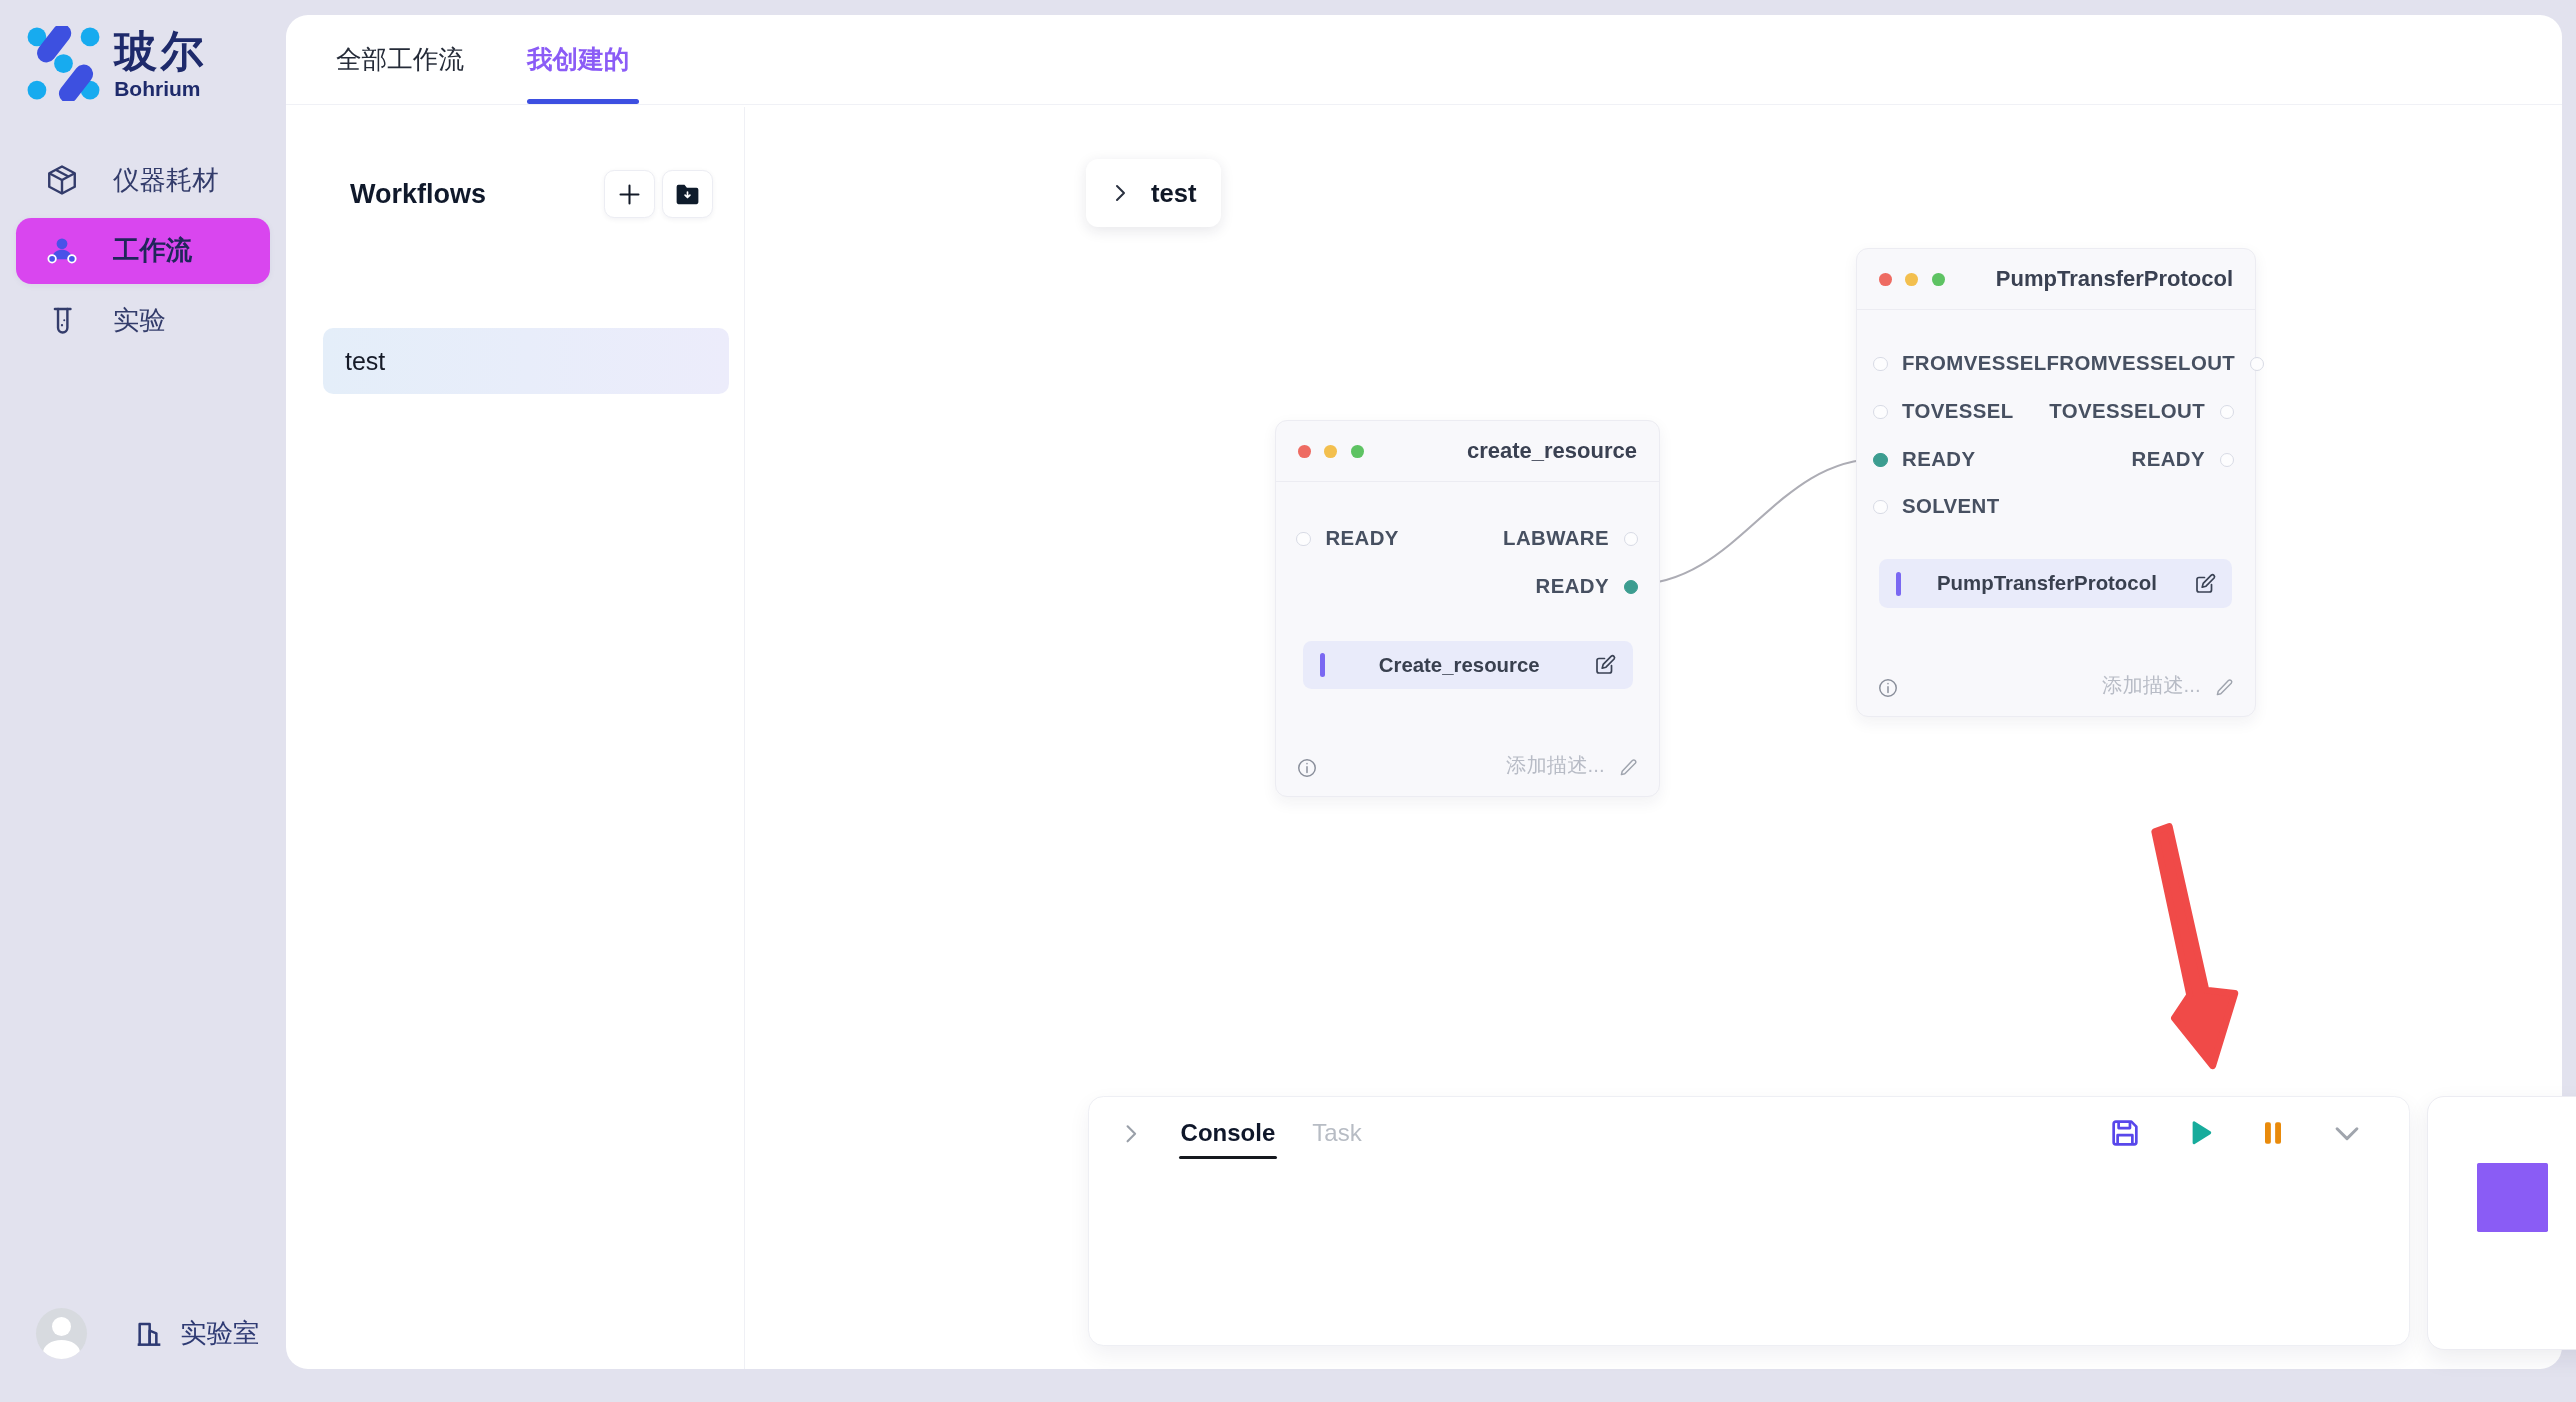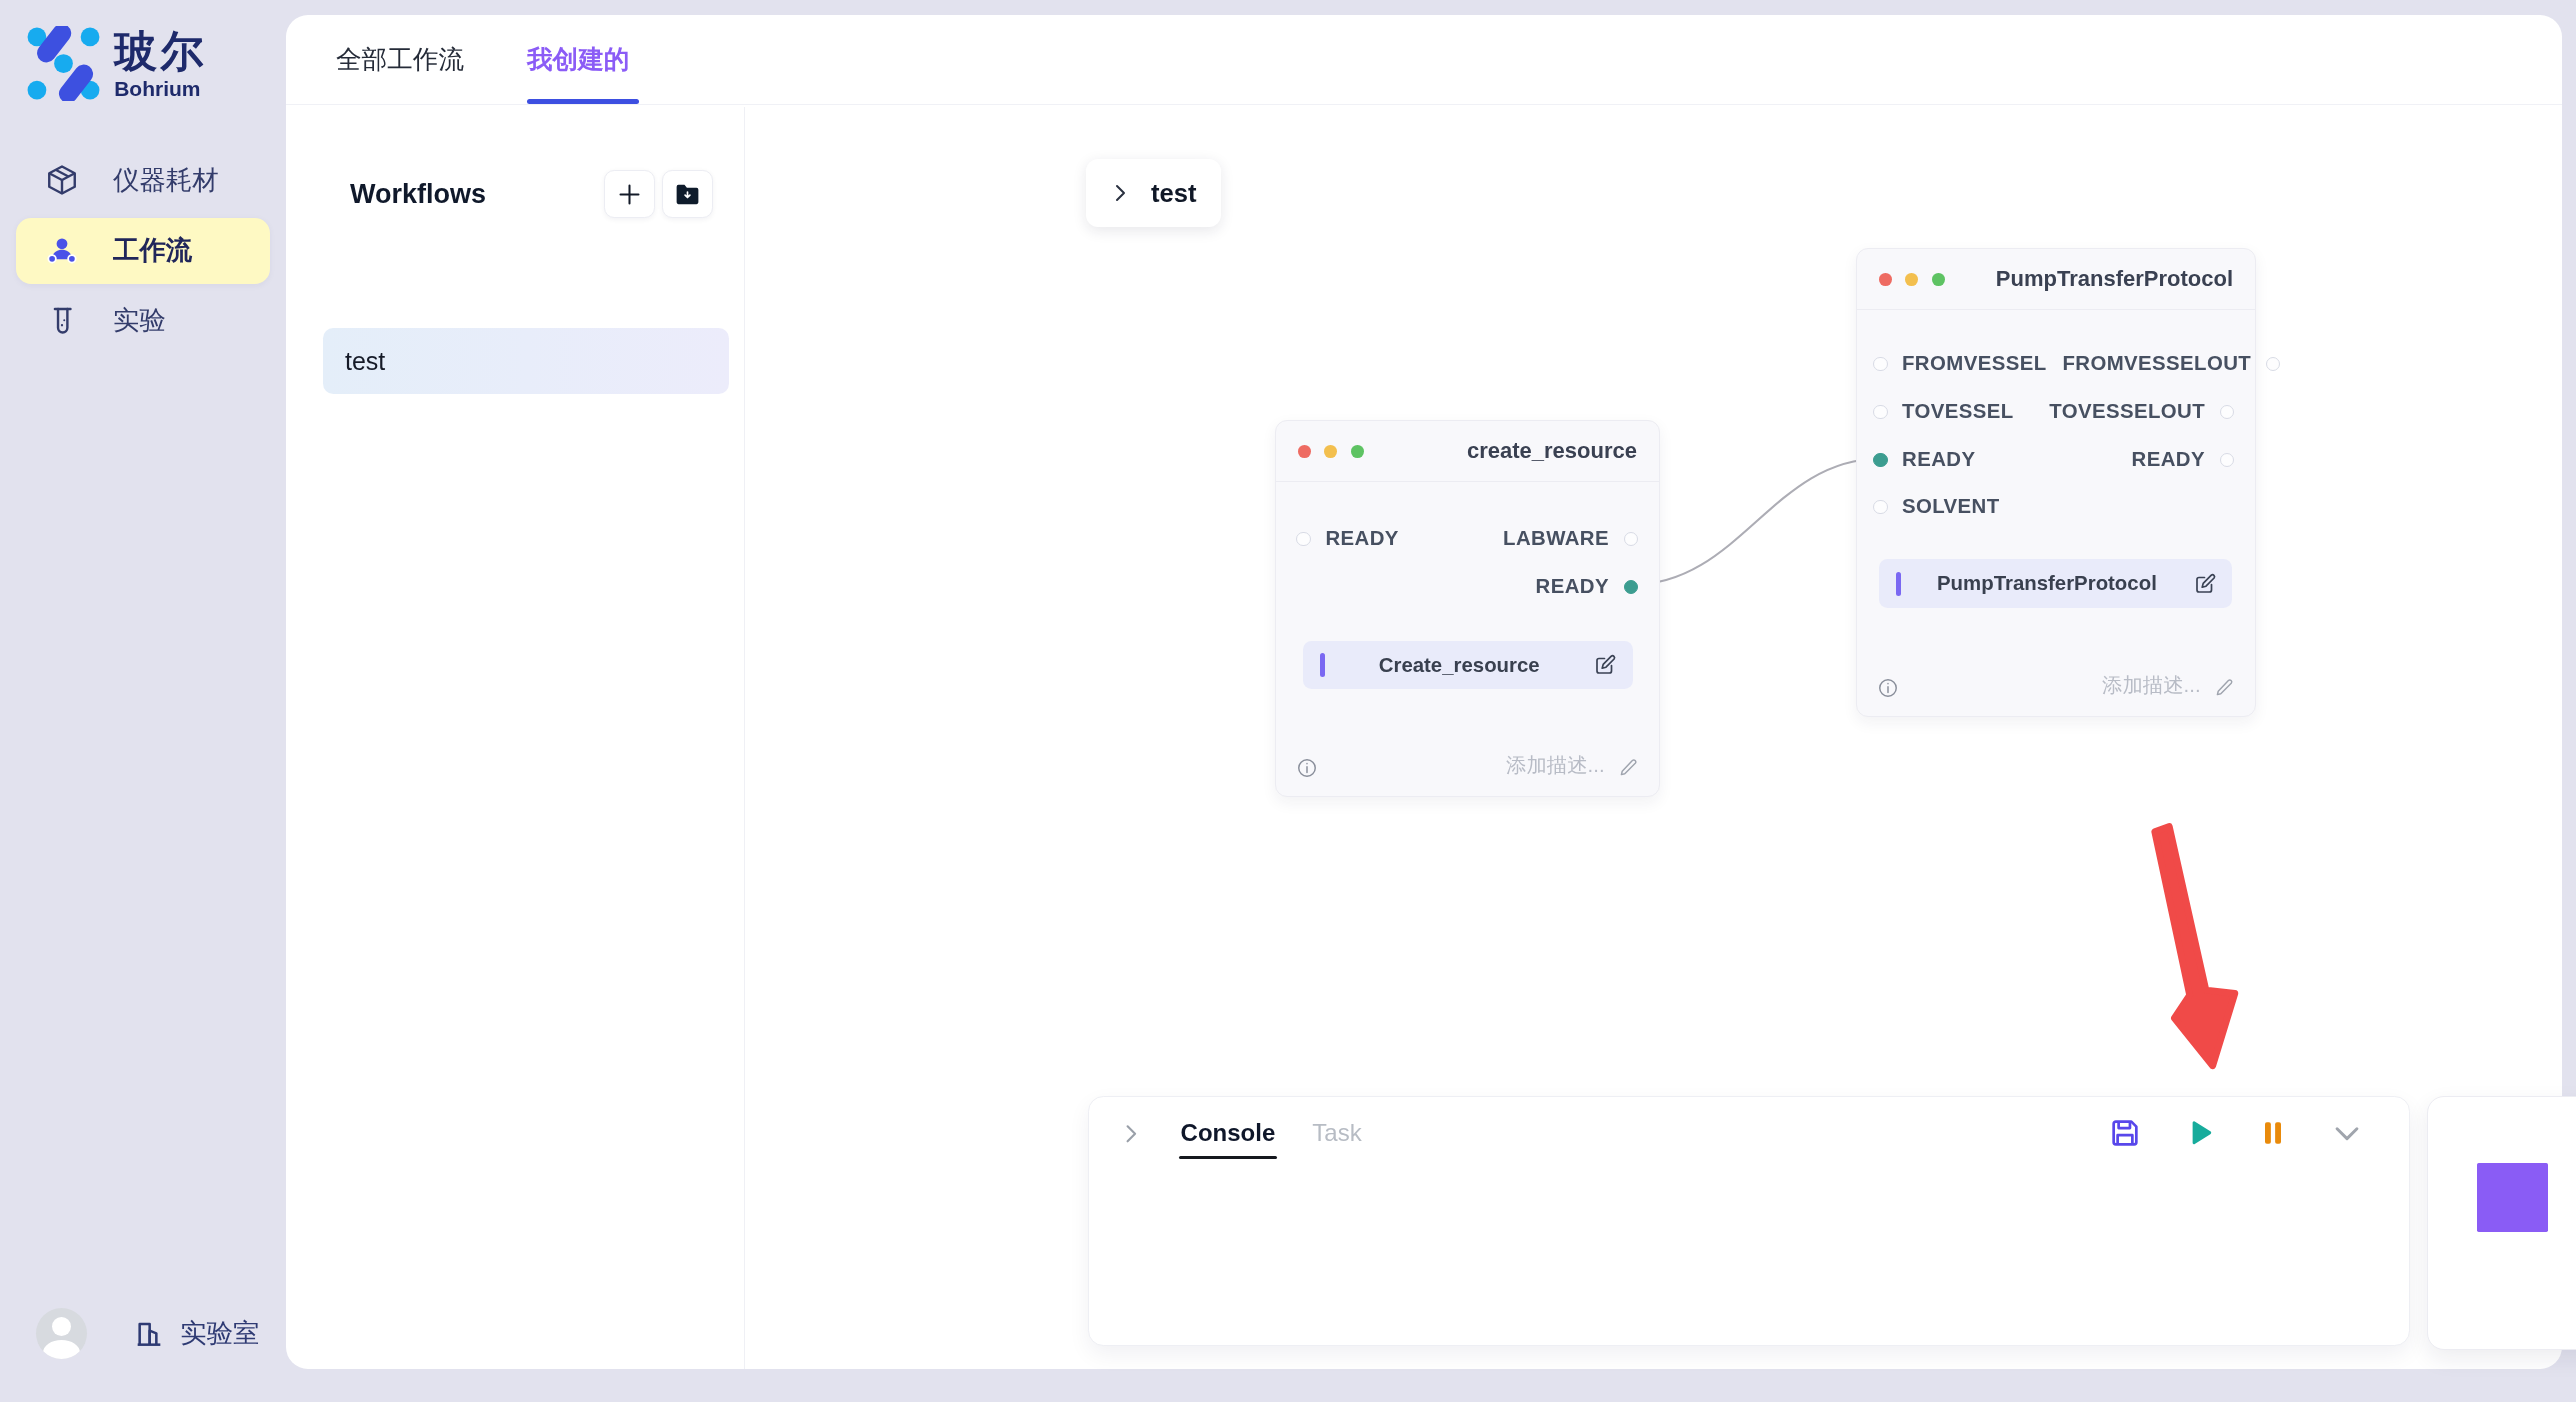--- a/index.html
+++ b/index.html
@@ -9,21 +9,21 @@
   
   .sidebar{position:absolute;left:0;top:0;width:286px;height:1260px;background:#E2E2EE;}
   .logo-row{position:absolute;left:25.6px;top:25.6px;display:flex;align-items:flex-start;gap:13.6px;}
   .logo-tile{width:75px;height:75px;}
   .logo-text .cn{font-size:43px;font-weight:700;color:#1E2A6B;line-height:51px;letter-spacing:3.4px;}
   .logo-text .en{font-size:21px;font-weight:700;color:#1E2A6B;line-height:24px;}
   .nav{position:absolute;left:0;top:143px;width:286px;}
   .nav-item{position:relative;height:66px;margin:4.3px 16px;display:flex;align-items:center;
     padding-left:28px;gap:33px;border-radius:15.3px;color:#333C6B;font-size:26.4px;font-weight:500;cursor:pointer;font-family:Liberation Mono, monospace;}
   .nav-item .ic{width:36px;height:36px;flex:0 0 36px;display:flex;align-items:center;justify-content:center;}
-  .nav-item.active{background:#fef9c3;color:#20265A;font-weight:700;box-shadow:0 1.7px 6.8px rgba(40,45,90,.05);}
+  .nav-item.active{background:#d946ef;color:#20265A;font-weight:700;box-shadow:0 1.7px 6.8px rgba(40,45,90,.05);}
   .side-footer{position:absolute;left:36px;top:1308px;display:flex;align-items:center;gap:46px;}
   .avatar{width:51px;height:51px;border-radius:50%;background:#D7DADF;position:relative;overflow:hidden;}
   .avatar:before{content:"";position:absolute;left:16px;top:9.4px;width:19px;height:19px;border-radius:50%;background:#FFF;}
   .avatar:after{content:"";position:absolute;left:6.8px;top:32px;width:37px;height:25.6px;border-radius:50%;background:#FFF;}
   .lab{display:flex;align-items:center;gap:15.3px;color:#2E3A73;font-size:26.4px;font-weight:500;}
 
   
   .main-card{position:absolute;left:286px;top:15.3px;width:2276px;height:1354px;background:#FFF;border-radius:22px;}
   .tabbar{position:absolute;left:0;top:0;width:100%;height:90px;border-bottom:1.7px solid #F0F1F6;border-radius:22px 22px 0 0;}
   .tab{position:absolute;top:0;height:89px;display:flex;align-items:center;font-size:25.6px;color:#252B38;cursor:pointer;}
@@ -243,21 +243,21 @@
 
     <div class="node" style="left:1109px;top:141px;width:400px;height:469px;">
       <div class="node-head">
         <span class="dots">
           <span class="dot" style="background:#EE6B62;"></span>
             <span class="dot" style="background:#F3BF4E;"></span>
             <span class="dot" style="background:#5EC363;"></span>
         </span>
         <span class="node-title">PumpTransferProtocol</span>
       </div>
-      <div class="prow" style="top:96px;padding-left:16px;gap:16px;">
+      <div class="prow" style="top:96px;padding-left:16px;">
         <span class="pside">
           <span class="pcirc"></span>
           <span class="plabel">FROMVESSEL</span>
         </span>
         <span class="pside">
           <span class="plabel">FROMVESSELOUT</span>
           <span class="pcirc"></span>
         </span>
       </div>
       <div class="prow" style="top:144px;padding-left:16px;">

